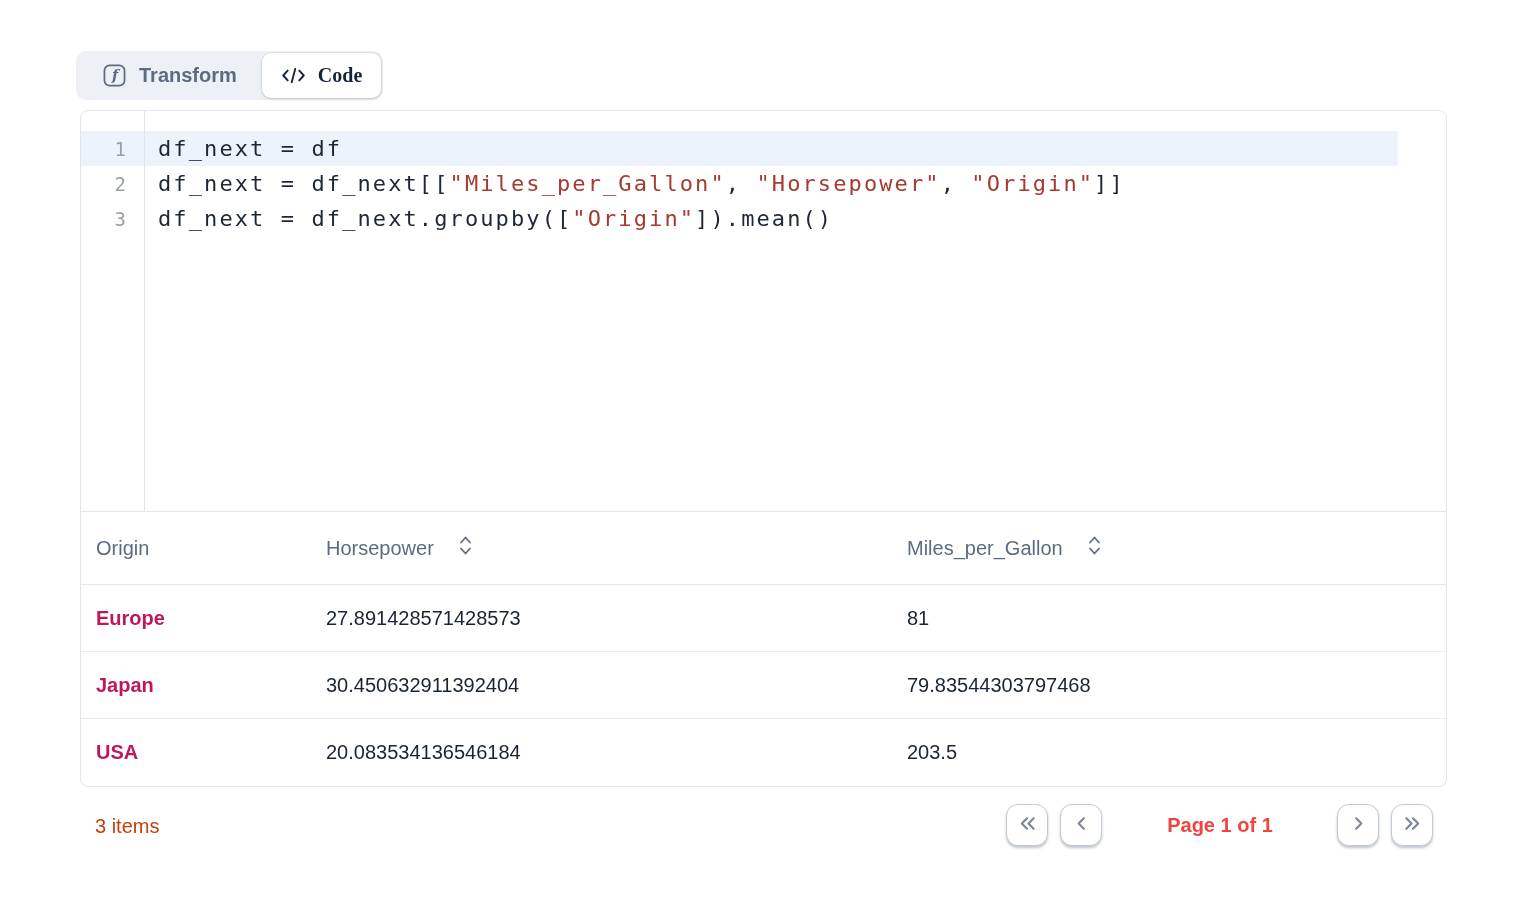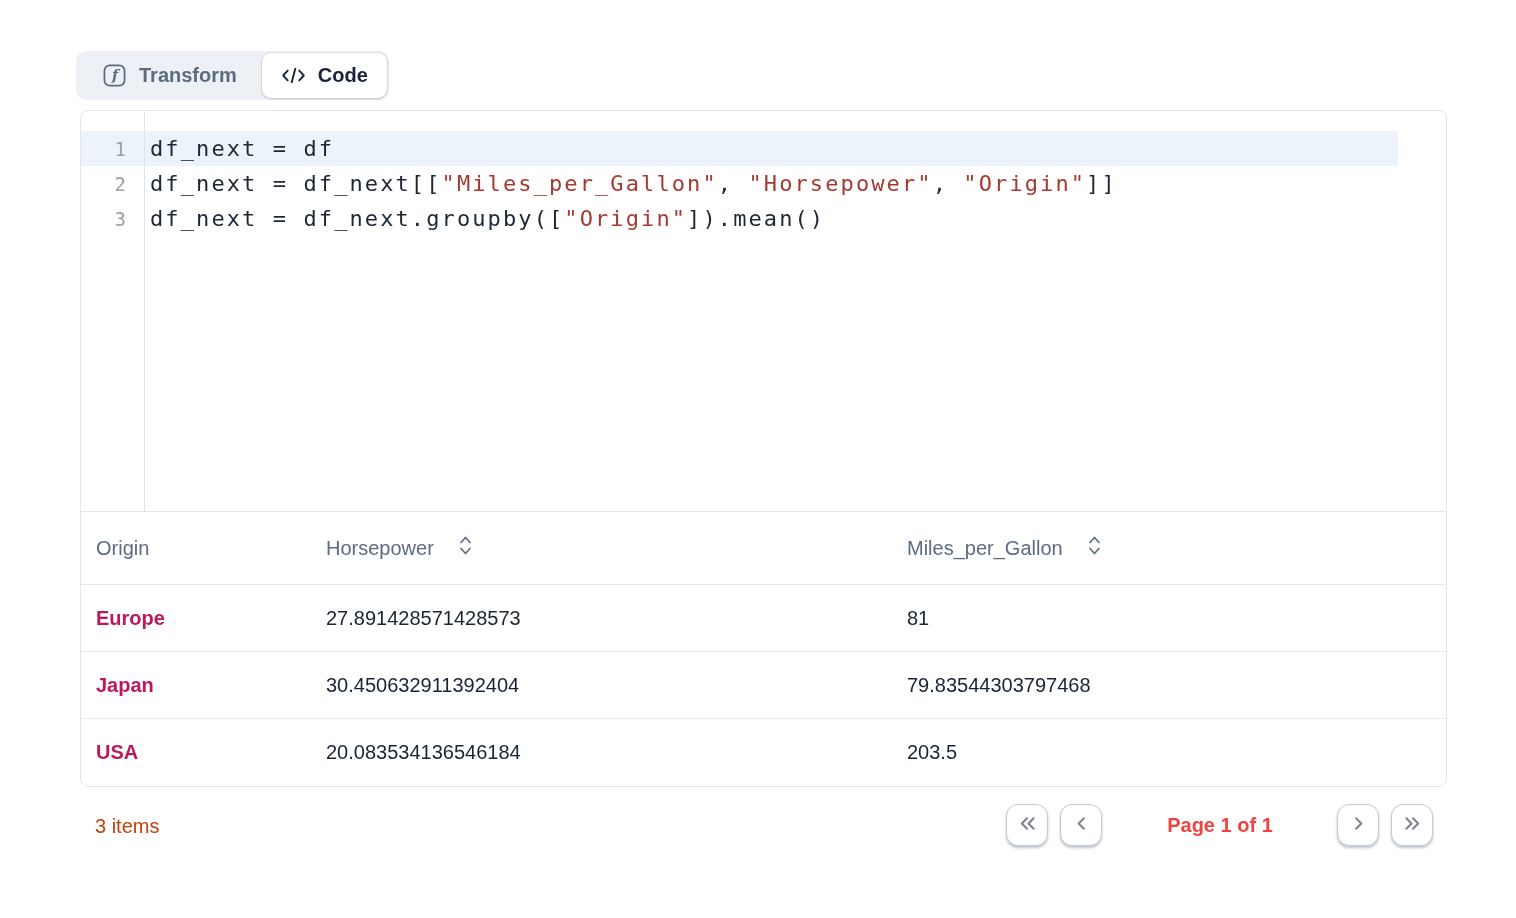--- a/index.html
+++ b/index.html
@@ -6,37 +6,37 @@
   html,body { width:1516px; height:918px; background:#ffffff; font-family:"Liberation Sans",sans-serif; overflow:hidden; }
   .stage { position:relative; width:1516px; height:918px; background:#ffffff; }
 
   
   .tabbar { position:absolute; left:76px; top:51px; height:49px; background:#edf0f4;
             border-radius:10px; display:flex; align-items:center; padding:2px; }
   .tab { display:flex; align-items:center; height:45px; cursor:pointer; }
   .tab-transform { gap:13px; padding:0 25px; color:#5d6b80; font-size:20px; font-weight:600; }
   .tab-code { gap:12px; padding:0 19px; background:#ffffff; border-radius:9px;
               box-shadow:0 1px 3px rgba(25,35,60,0.18), 0 0 0 1px rgba(25,35,60,0.05);
-              color:#18223a; font-size:20px; font-weight:700; }
+              color:#18223a; font-size:20px; font-weight:700;font-family:Liberation Serif, serif; }
   .tab .icn { display:flex; align-items:center; }
 
   
   .panel { position:absolute; left:80px; top:110px; width:1367px; height:677px;
            border:1px solid #e2e6ea; border-radius:8px; background:#ffffff;
            display:flex; flex-direction:column; overflow:hidden; }
 
   
   .editor { position:relative; height:402px; border-bottom:1px solid #e2e6ea;
             padding-top:20px; font-family:"DejaVu Sans Mono",monospace; cursor:text; }
   .gutter-sep { position:absolute; left:63px; top:0; bottom:0; width:1px; background:#dfe4e9; z-index:2; }
   .code-line { position:relative; display:flex; height:35px; align-items:center; margin-right:48px; z-index:1; }
   .code-line.active { background:#edf3fa; }
   .ln { width:63px; flex:0 0 63px; text-align:right; padding-right:18px;
         font-size:19px; color:#98a0a8; letter-spacing:0; }
-  .lc { padding-left:6px; white-space:pre; font-size:22px; letter-spacing:2.1px; color:#1e2736; }
+  .lc { padding-left:14px; white-space:pre; font-size:22px; letter-spacing:2.1px; color:#1e2736; }
   .tok-string { color:#a63a32; }
 
   
   .thead, .trow { display:grid; grid-template-columns:230px 581px 1fr; padding:0 15px; align-items:center; }
   .thead { height:73px; border-bottom:1px solid #e3e7ec; color:#5d6b80; font-size:20px;text-align:center; }
   .th { display:flex; align-items:center; gap:24px; }
   .trow { height:67px; font-size:20px; color:#1a2433; border-bottom:1px solid #e9ecf0; }
   .trow:last-child { border-bottom:none; }
   .cell-origin { font-weight:700; color:#be185d; }
 

